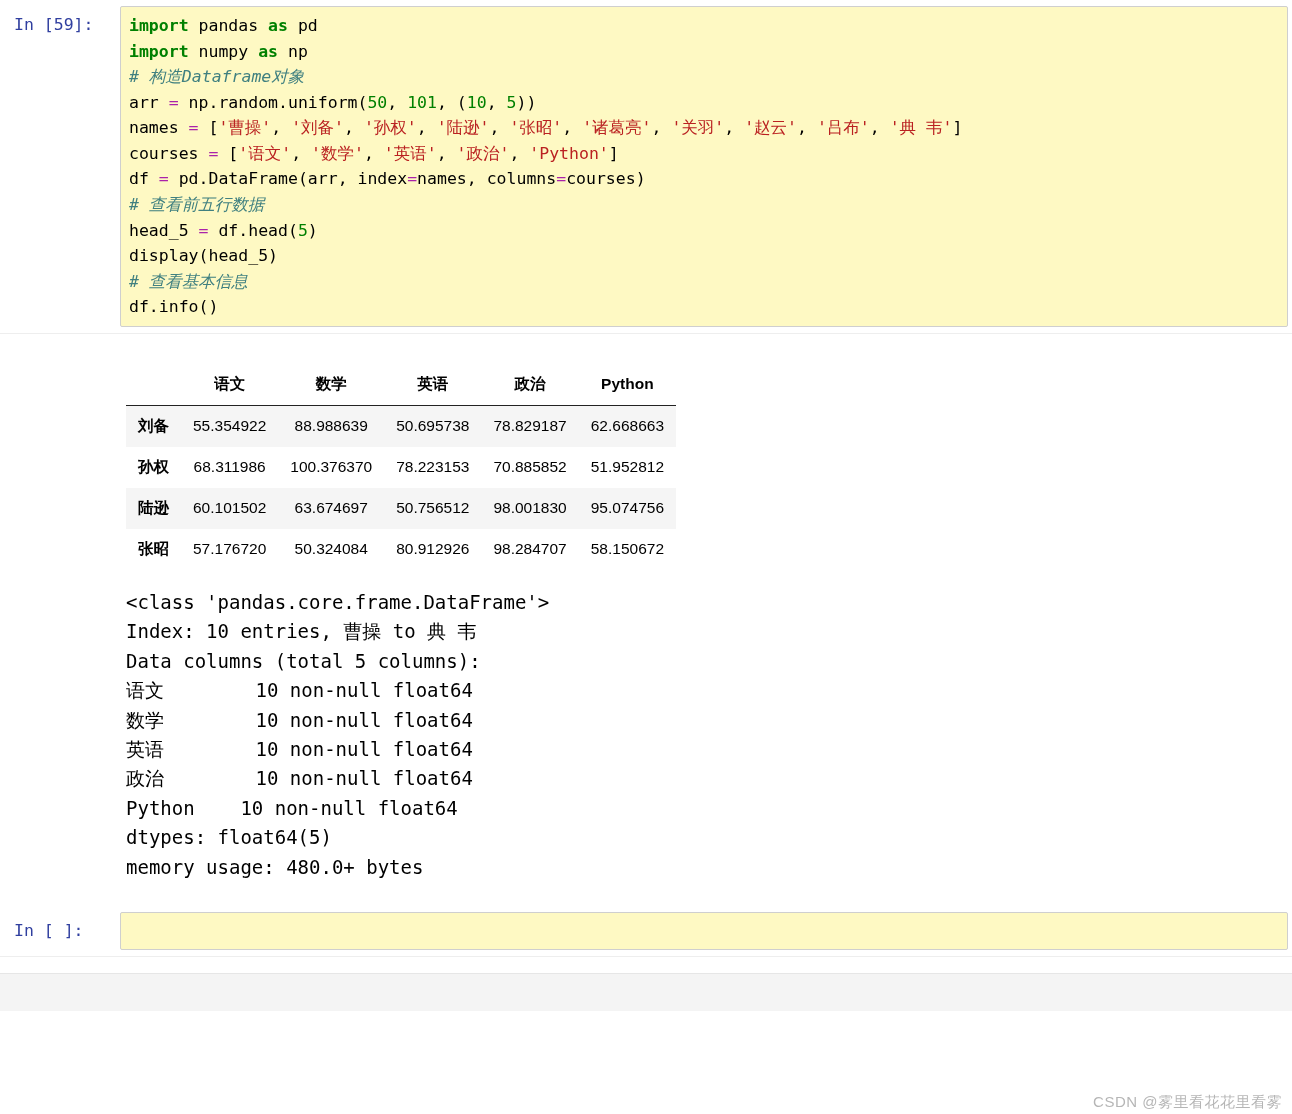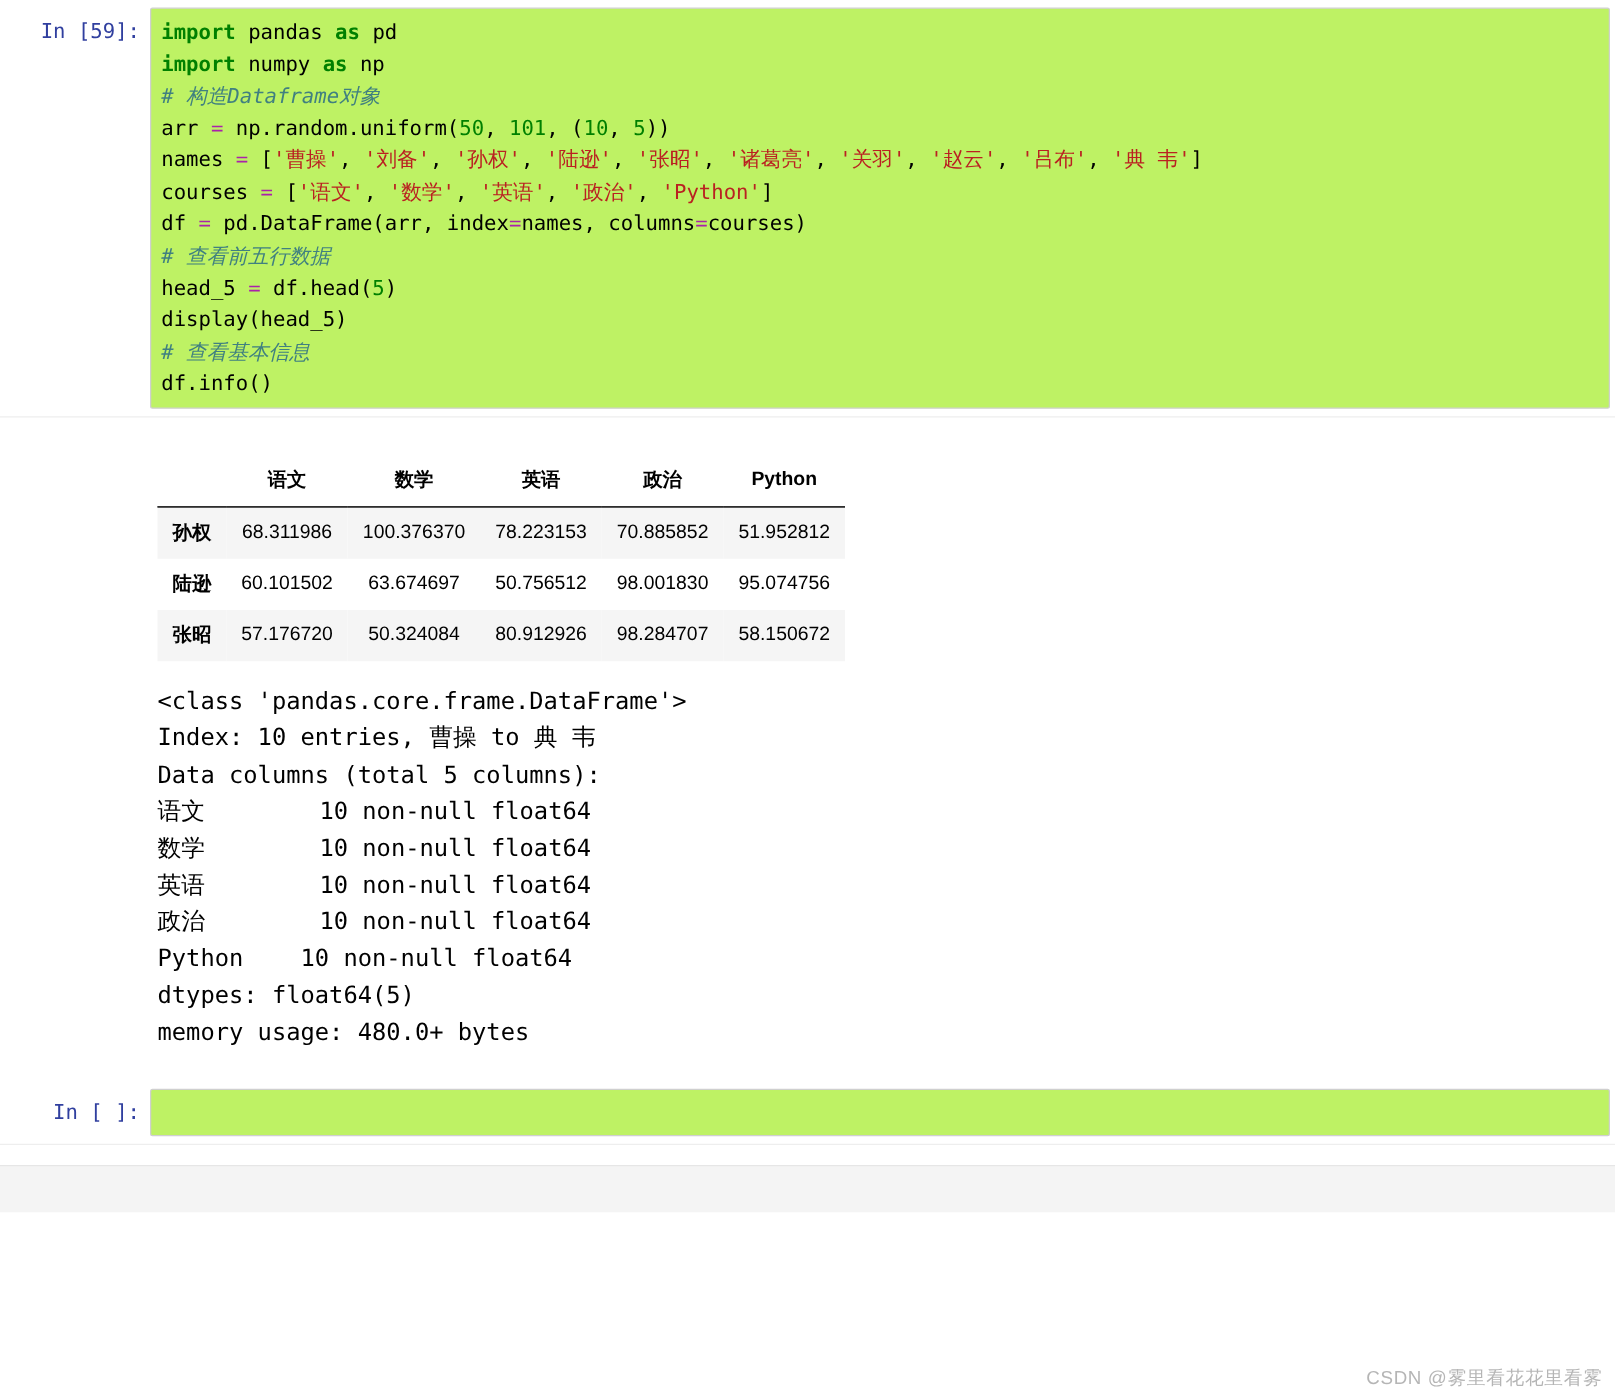--- a/index.html
+++ b/index.html
@@ -10,31 +10,31 @@
     background: #fff;
     color: #000;
   }
   .cell {
     display: flex;
     padding: 0;
   }
   .prompt {
     width: 120px;
     min-width: 120px;
-    text-align: right;
+    text-align: left;
     padding: 6px 8px 6px 14px;
     font-family: "DejaVu Sans Mono", Menlo, Consolas, monospace;
     font-size: 16.5px;
     color: #303F9F;
     line-height: 1.55;
   }
   .prompt-in { color: #303F9F; }
   .input-area {
     flex: 1;
-    background: #bef264;
+    background: #fef9c3;
     border: 1px solid #cfcfcf;
     border-radius: 2px;
     padding: 6px 8px;
     overflow-x: auto;
   }
   .code {
     font-family: "DejaVu Sans Mono", Menlo, Consolas, monospace;
     font-size: 16.5px;
     line-height: 1.55;
     white-space: pre;
@@ -130,20 +130,28 @@
         <th></th>
         <th>语文</th>
         <th>数学</th>
         <th>英语</th>
         <th>政治</th>
         <th>Python</th>
       </tr>
     </thead>
     <tbody>
       <tr>
+        <th>刘备</th>
+        <td>55.354922</td>
+        <td>88.988639</td>
+        <td>50.695738</td>
+        <td>78.829187</td>
+        <td>62.668663</td>
+      </tr>
+      <tr>
         <th>孙权</th>
         <td>68.311986</td>
         <td>100.376370</td>
         <td>78.223153</td>
         <td>70.885852</td>
         <td>51.952812</td>
       </tr>
       <tr>
         <th>陆逊</th>
         <td>60.101502</td>

